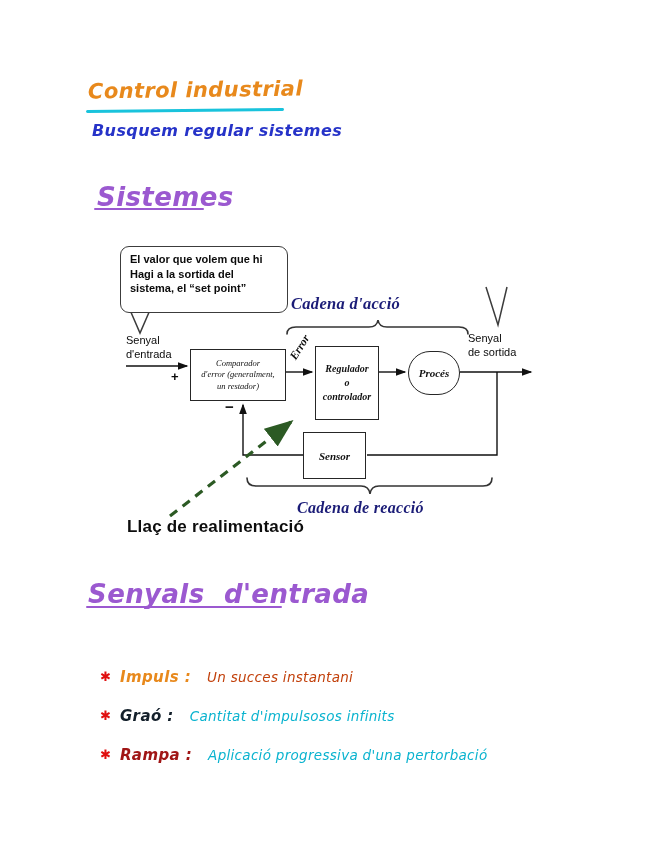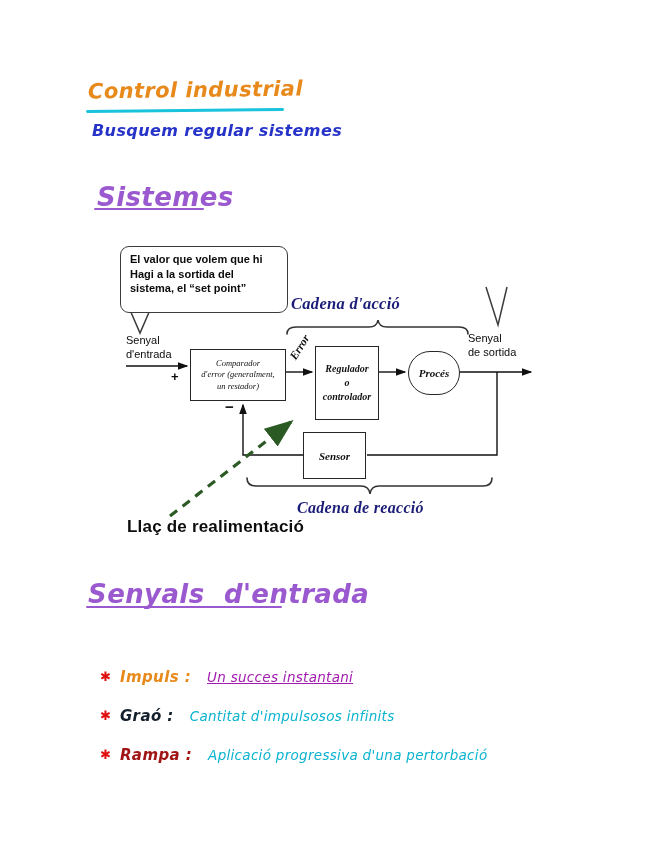--- a/index.html
+++ b/index.html
@@ -48,21 +48,21 @@
   .llac { position:absolute; left:127px; top:517px; font-size:17px; font-weight:bold; color:#0d0d0d; letter-spacing:.2px; }
 
   
   .row { position:absolute; left:100px; display:flex; align-items:baseline; }
   .row-1 { top:628px; }
   .row-2 { top:667px; }
   .row-3 { top:706px; }
   .star { color:#e01010; font-size:13px; margin-right:9px; position:relative; top:-1px; }
   .term { font-family:"DejaVu Sans", sans-serif; font-style:italic; font-weight:bold; font-size:15px; letter-spacing:.4px;margin-top:40px; }
   .def  { font-family:"DejaVu Sans", sans-serif; font-style:italic; font-size:13.5px; letter-spacing:.3px; margin-left:16px; }
-  .t-orange { color:#e8891c; } .d-orange { color:#a21caf;text-decoration:underline; }
+  .t-orange { color:#e8891c; } .d-orange { color:#c2410c; }
   .t-dark { color:#14202b; }  .d-cyan { color:#0ab3cf; }
   .t-red { color:#a01616; }
 </style>
 </head>
 <body>
 
 <div class="page">
 
   <svg class="wires" width="655" height="848" viewBox="0 0 655 848">
     <defs>

